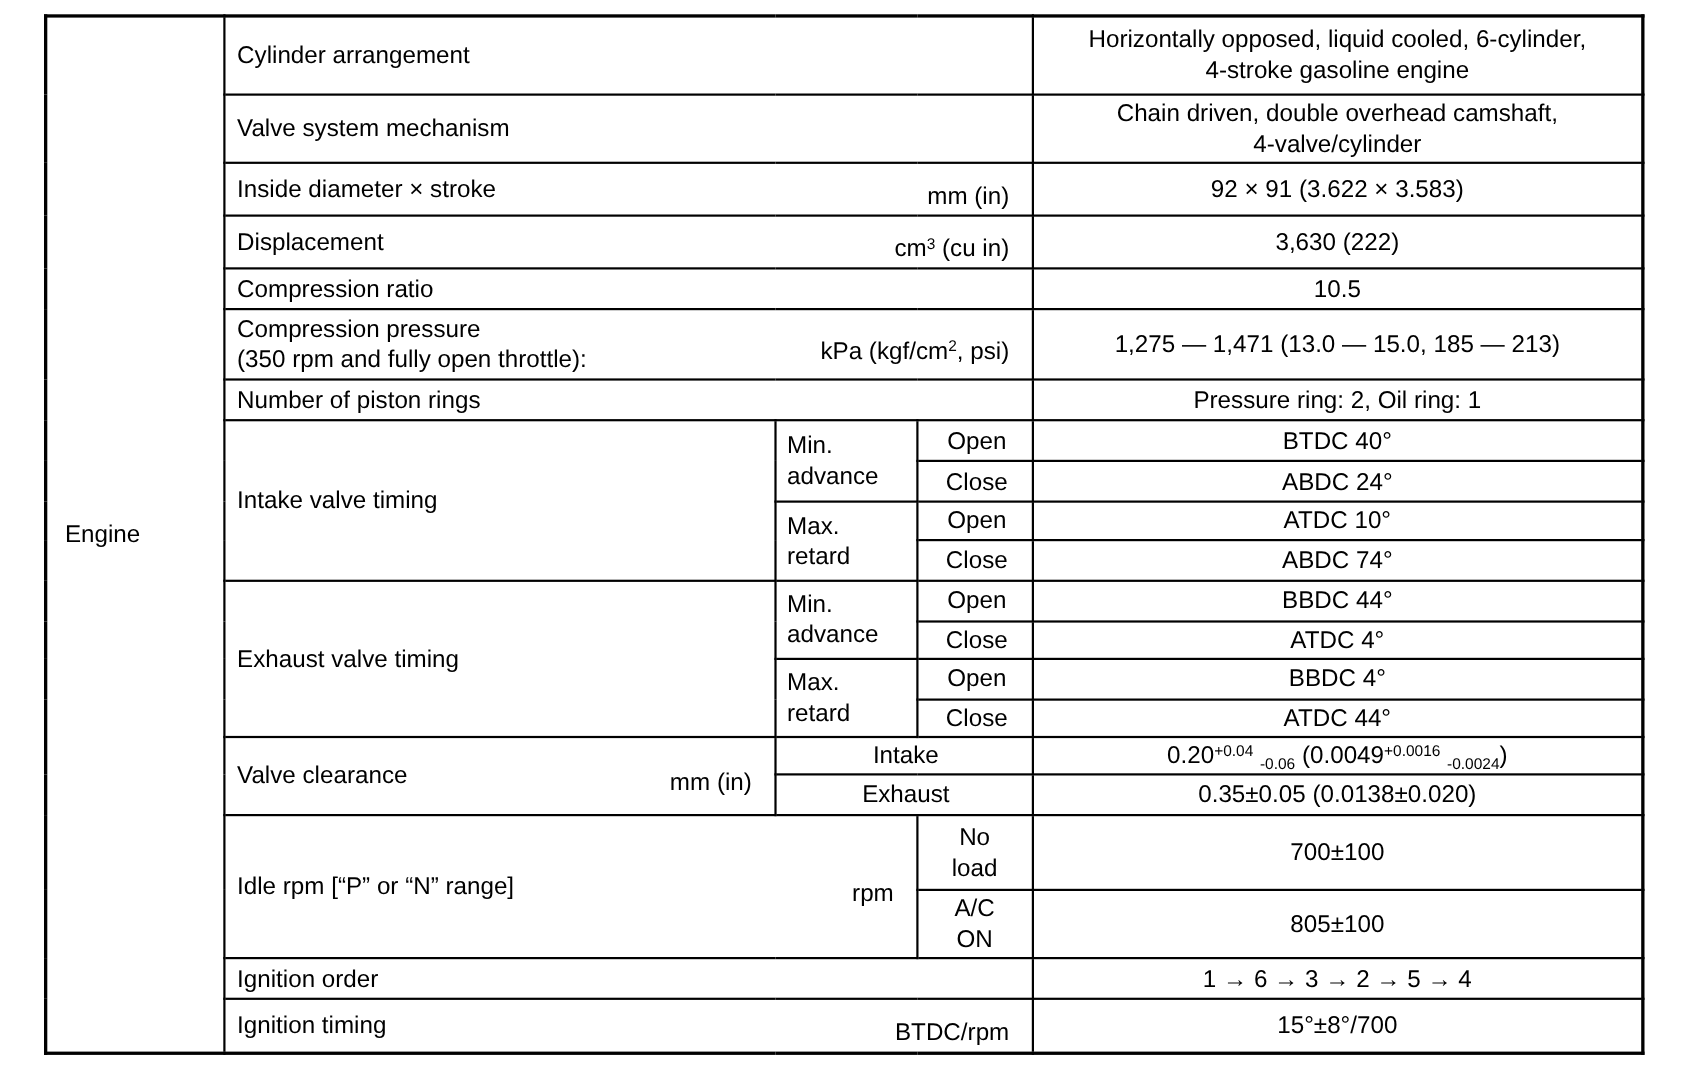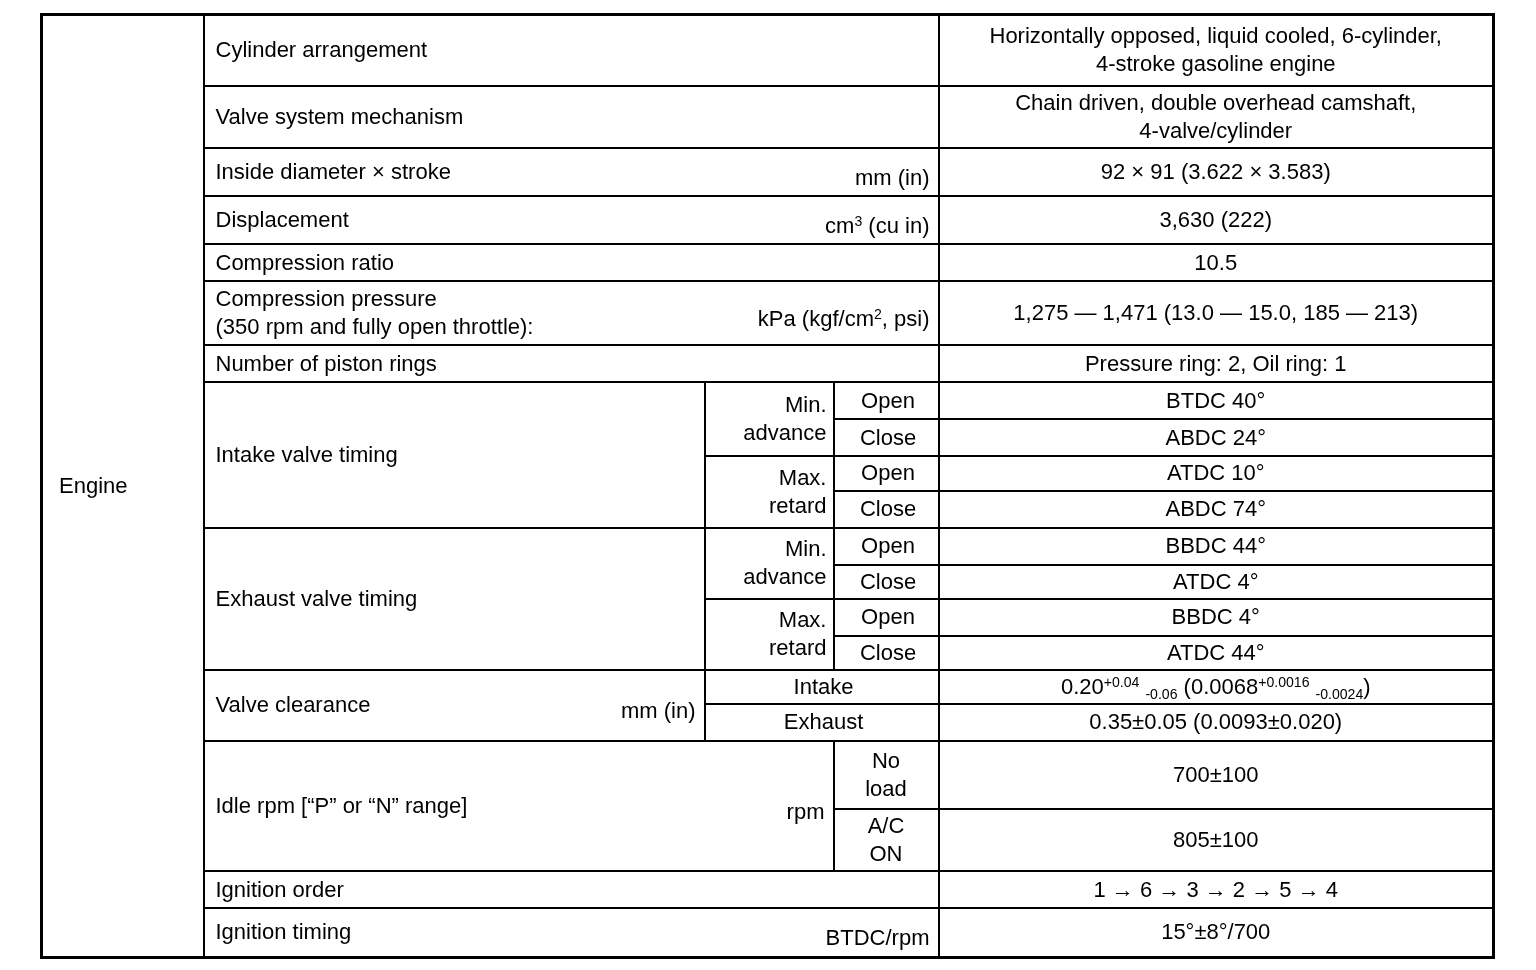--- a/index.html
+++ b/index.html
@@ -35,29 +35,29 @@
 
   .engine-cell { padding: 2px 20px 2px 16px; text-align: left; }
 
   .lbl { text-align: left; padding: 3px 8px 3px 11px; margin-left: 12px; }
   .prewrap { white-space: pre-line; }
 
   .fx {
     display: flex;
     justify-content: space-between;
     align-items: center;
-    padding: 3px 8px 3px 11px;
+    padding: 3px 20px 3px 11px;
     width: 100%;
     box-sizing: border-box;
   }
   .fx .u { text-align: right; white-space: nowrap; margin-top: 12px; }
 
   .val { text-align: center; padding: 2px 6px; }
 
-  .sub-lbl { text-align: right; padding: 2px 6px 2px 10px; white-space: pre-line; }
+  .sub-lbl { text-align: left; padding: 2px 6px 2px 10px; white-space: pre-line; }
   .oc { text-align: center; padding: 2px 6px 2px 10px; }
   .center-lbl { text-align: center; padding: 2px 4px; white-space: pre-line; }
 
   .usup { font-size: 64%; position: relative; top: -0.5em; }
   .vsup { font-size: 64%; position: relative; top: -0.5em; }
   .vsub { font-size: 64%; position: relative; top: 0.38em; margin-left: 6px; text-align: center; }
 </style>
 </head>
 <body>
 
@@ -170,25 +170,25 @@
   </tr>
 
   <tr class="r38">
     <td rowspan="2">
       <div class="fx">
         <span>Valve clearance</span>
         <span class="u">mm (in)</span>
       </div>
     </td>
     <td class="oc" colspan="2">Intake</td>
-    <td class="val"><span>0.20</span><span class="vsup">+0.04</span><span class="vsub">-0.06</span><span> (0.0068</span><span class="vsup">+0.0016</span><span class="vsub">-0.0024</span><span>)</span></td>
+    <td class="val"><span>0.20</span><span class="vsup">+0.04</span><span class="vsub">-0.06</span><span> (0.0049</span><span class="vsup">+0.0016</span><span class="vsub">-0.0024</span><span>)</span></td>
   </tr>
   <tr class="r37">
     <td class="oc" colspan="2">Exhaust</td>
-    <td class="val">0.35±0.05 (0.0093±0.020)</td>
+    <td class="val">0.35±0.05 (0.0138±0.020)</td>
   </tr>
 
   <tr class="r68">
     <td rowspan="2" colspan="2">
       <div class="fx">
         <span>Idle rpm [“P” or “N” range]</span>
         <span class="u">rpm</span>
       </div>
     </td>
     <td class="center-lbl">No

